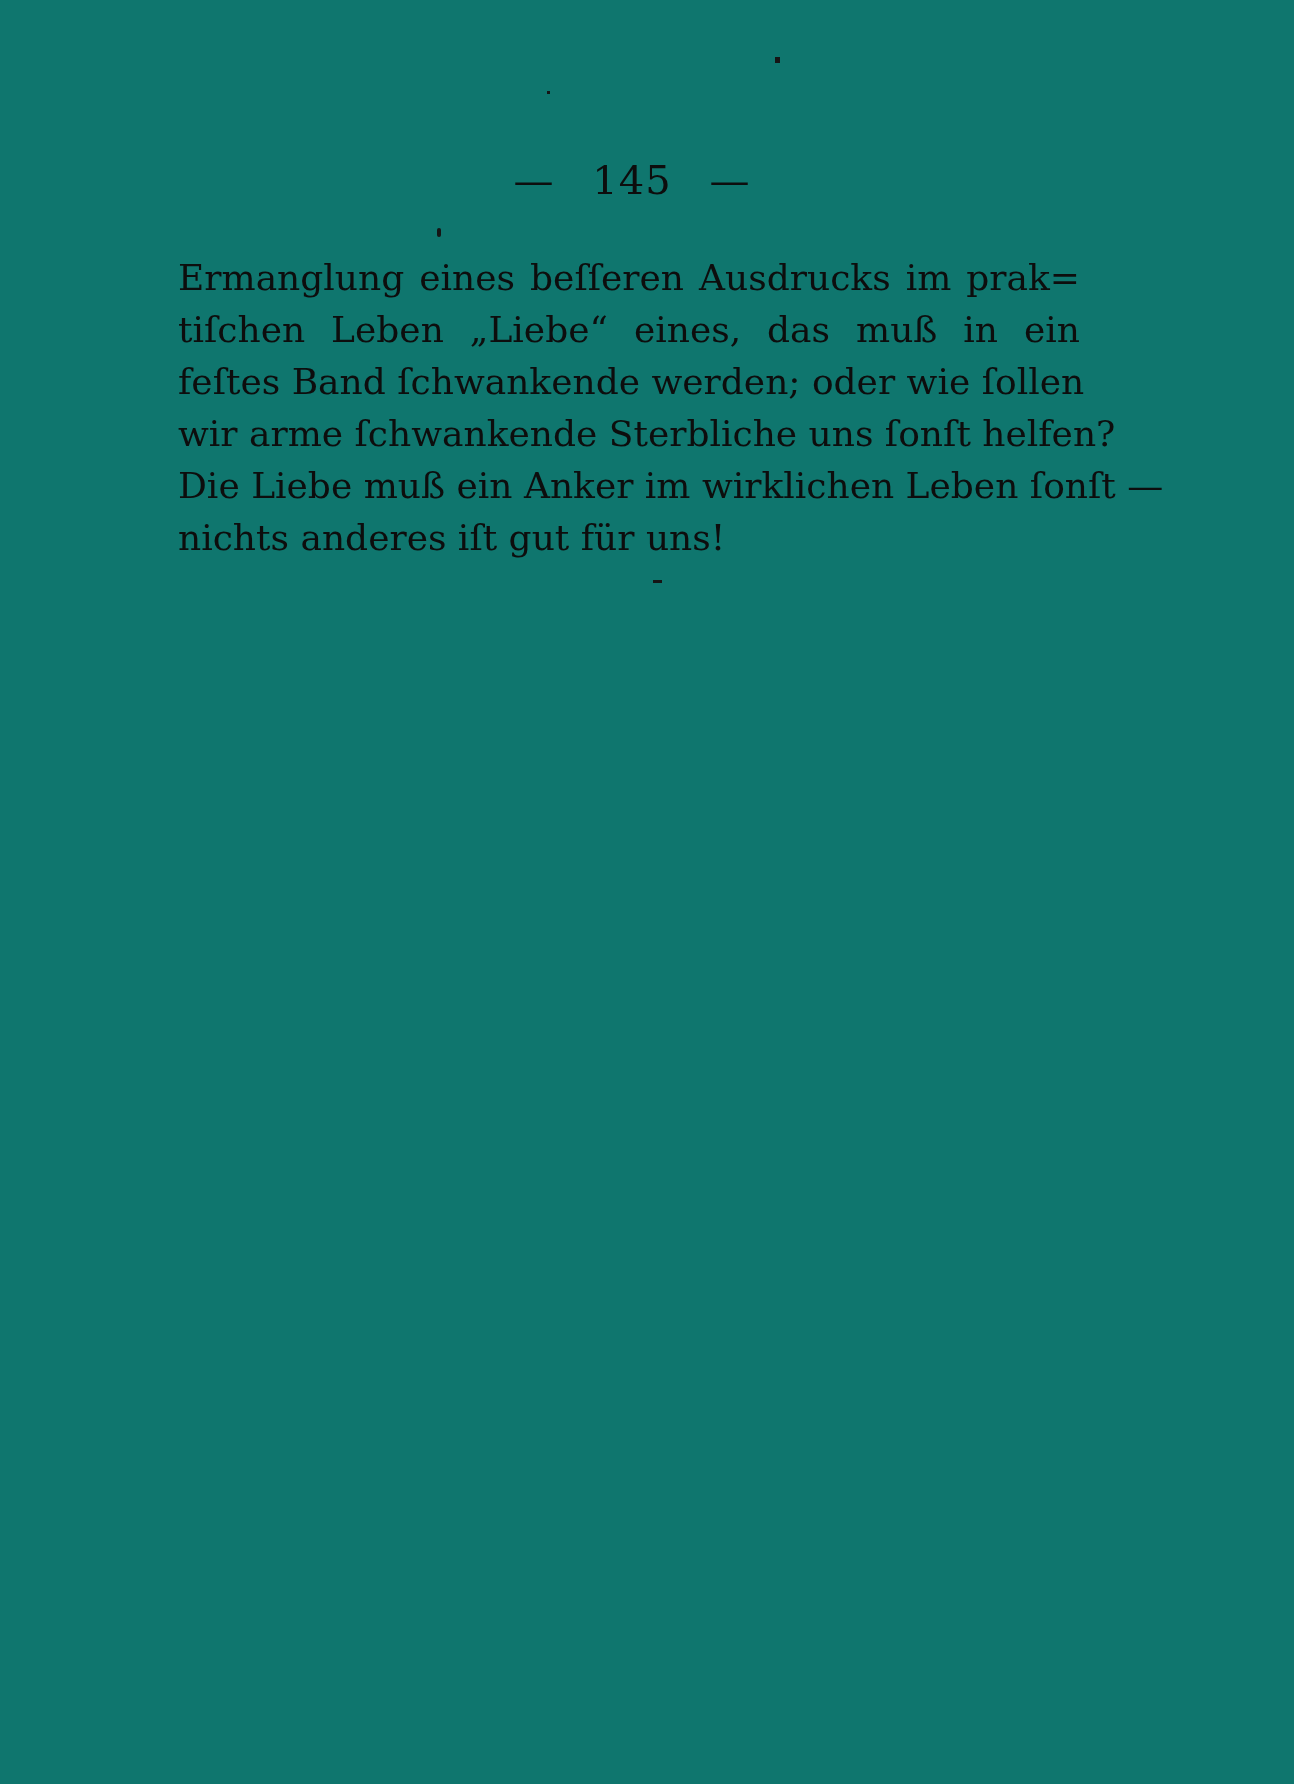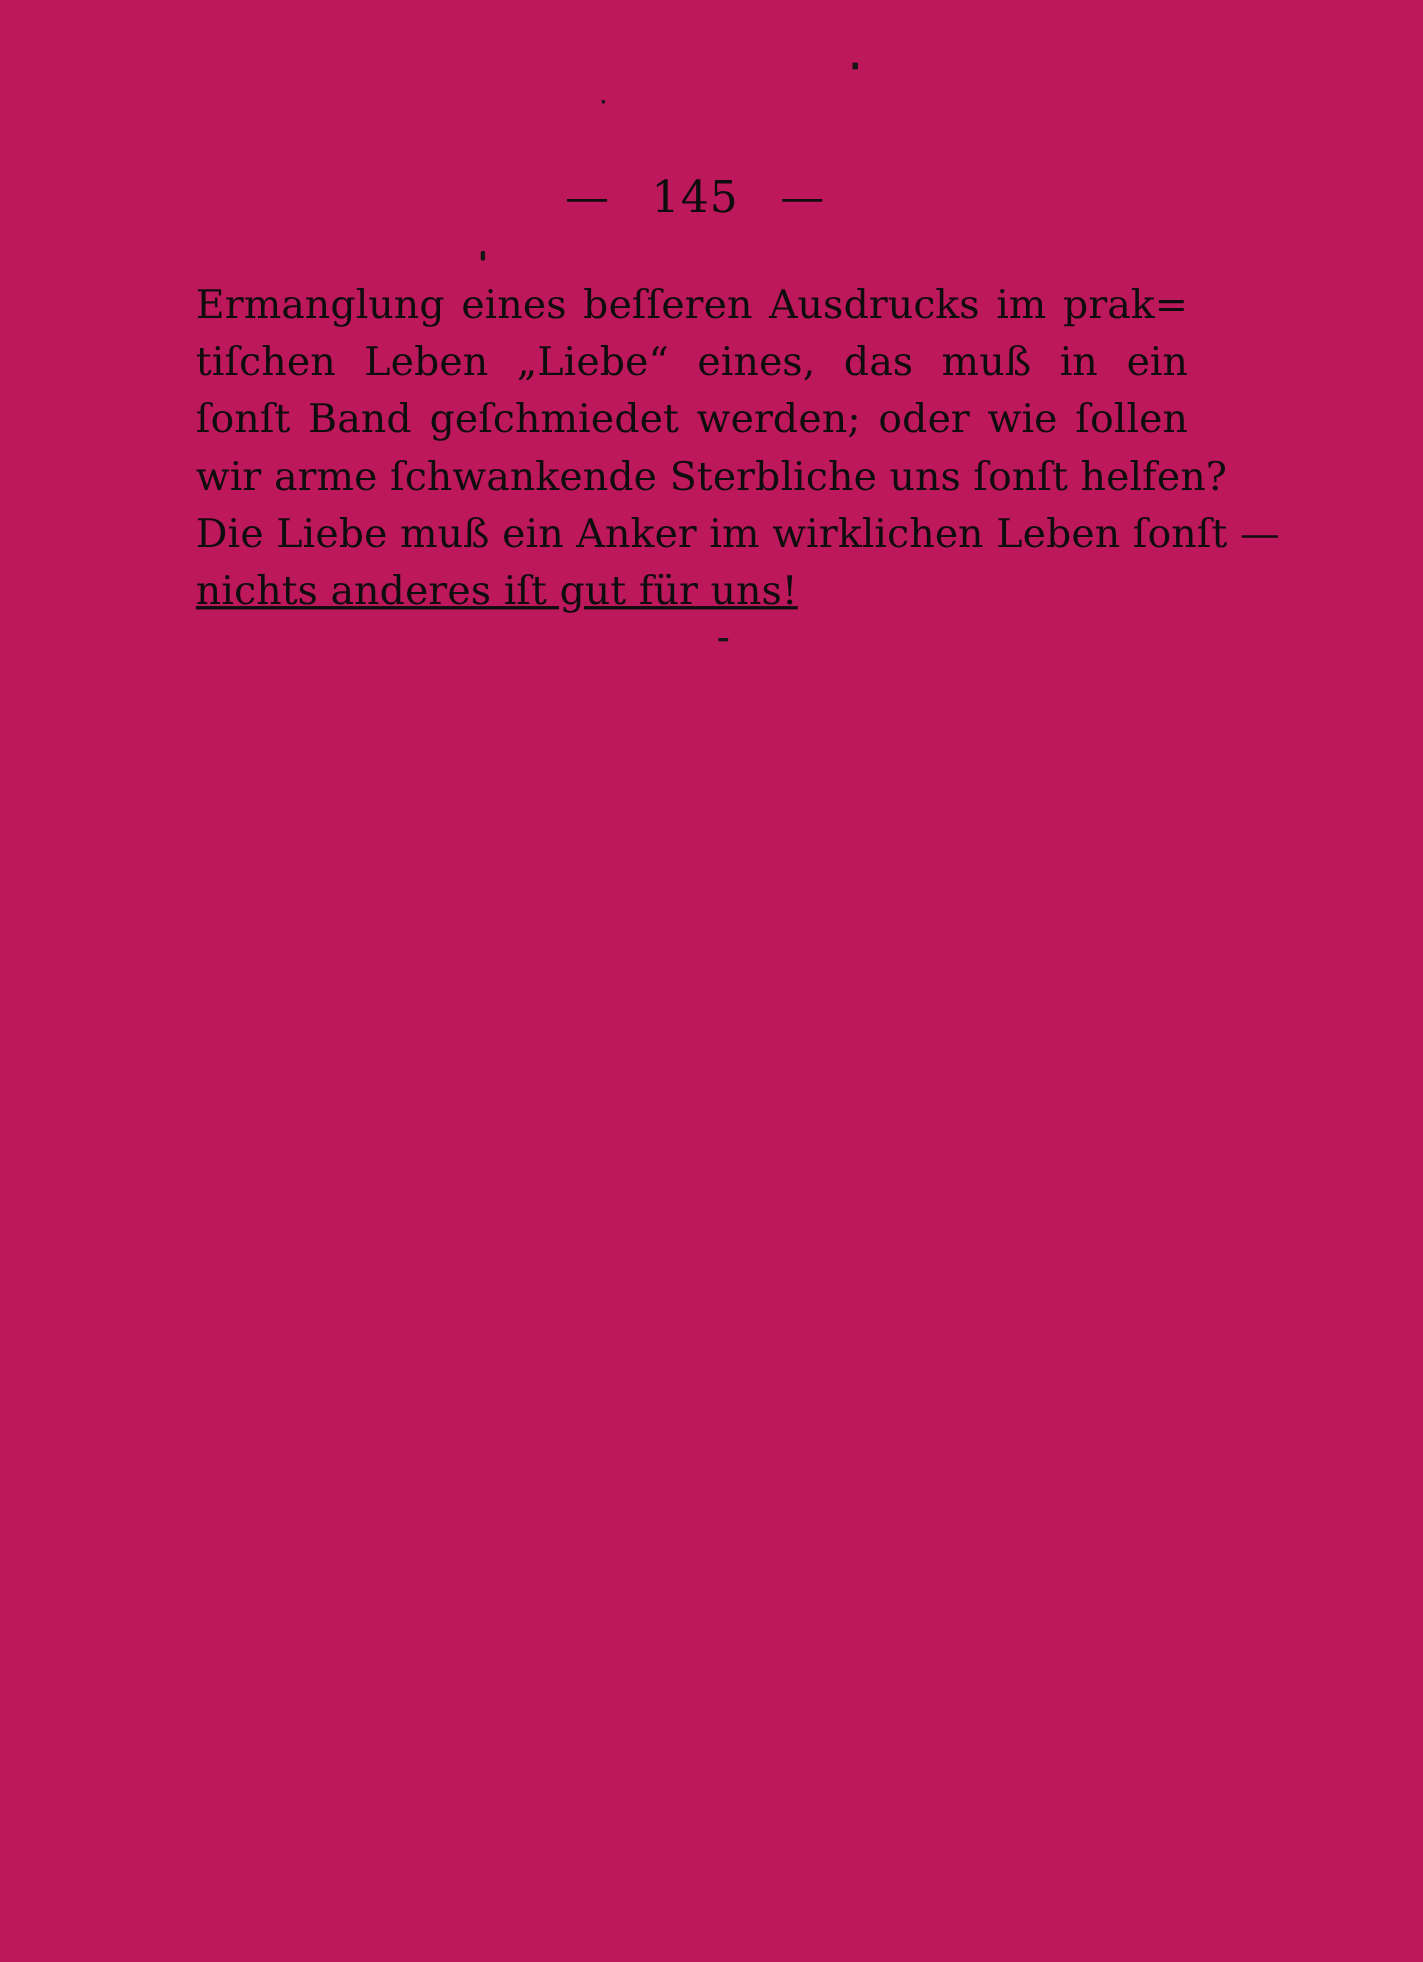--- a/index.html
+++ b/index.html
@@ -4,21 +4,21 @@
 <style>
   html, body {
     margin: 0;
     padding: 0;
     background: #ffffff;
   }
   .page {
     position: relative;
     width: 1294px;
     height: 1784px;
-    background: #be185d;
+    background: #0f766e;
     overflow: hidden;
     font-family: "DejaVu Serif", serif;
     color: #0d0d0d;
   }
   .page-number {
     position: absolute;
     top: 160px;
     left: 178px;
     width: 908px;
     text-align: center;
@@ -38,21 +38,20 @@
     font-size: 36px;
     line-height: 52px;
     text-align: justify;
     text-align-last: justify;
     white-space: nowrap;
     color: #0d0d0d;
   }
   .paragraph .line.last {
     text-align: right;
     text-align-last: left;
-    text-decoration: underline;
   }
   
   .speck {
     position: absolute;
     background: #151515;
   }
   .speck-1 { left: 775px; top: 57px;  width: 5px; height: 6px; }
   .speck-2 { left: 547px; top: 91px;  width: 3px; height: 3px; }
   .speck-3 { left: 437px; top: 228px; width: 4px; height: 9px; border-radius: 2px; }
   .speck-4 { left: 653px; top: 580px; width: 9px; height: 3px; }
@@ -65,19 +64,19 @@
   <div class="speck speck-1"></div>
   <div class="speck speck-2"></div>
   <div class="speck speck-3"></div>
   <div class="speck speck-4"></div>
 
   <div class="page-number">— 145 —</div>
 
   <div class="paragraph">
     <div class="line">Ermanglung eines beſſeren Ausdrucks im prak=</div>
     <div class="line">tiſchen Leben „Liebe“ eines, das muß in ein</div>
-    <div class="line">ſonſt Band geſchmiedet werden; oder wie ſollen</div>
+    <div class="line">feſtes Band ſchwankende werden; oder wie ſollen</div>
     <div class="line">wir arme ſchwankende Sterbliche uns ſonſt helfen?</div>
     <div class="line">Die Liebe muß ein Anker im wirklichen Leben ſonſt —</div>
     <div class="line last">nichts anderes iſt gut für uns!</div>
   </div>
 
 </div>
 
 </body></html>

